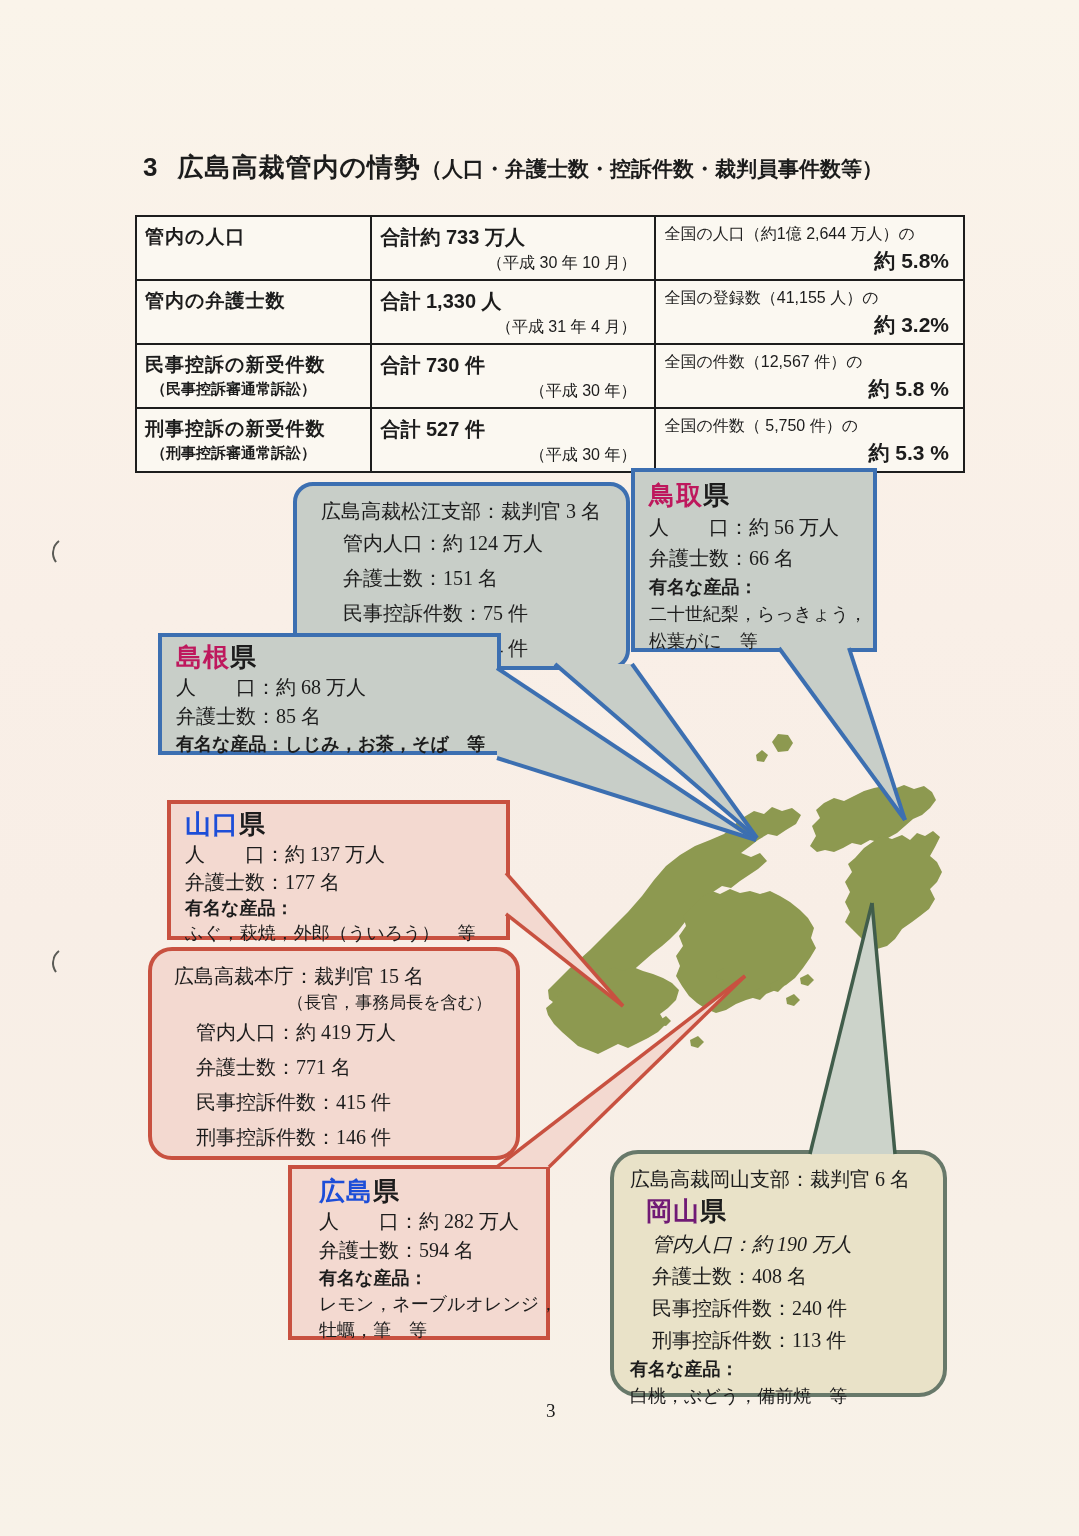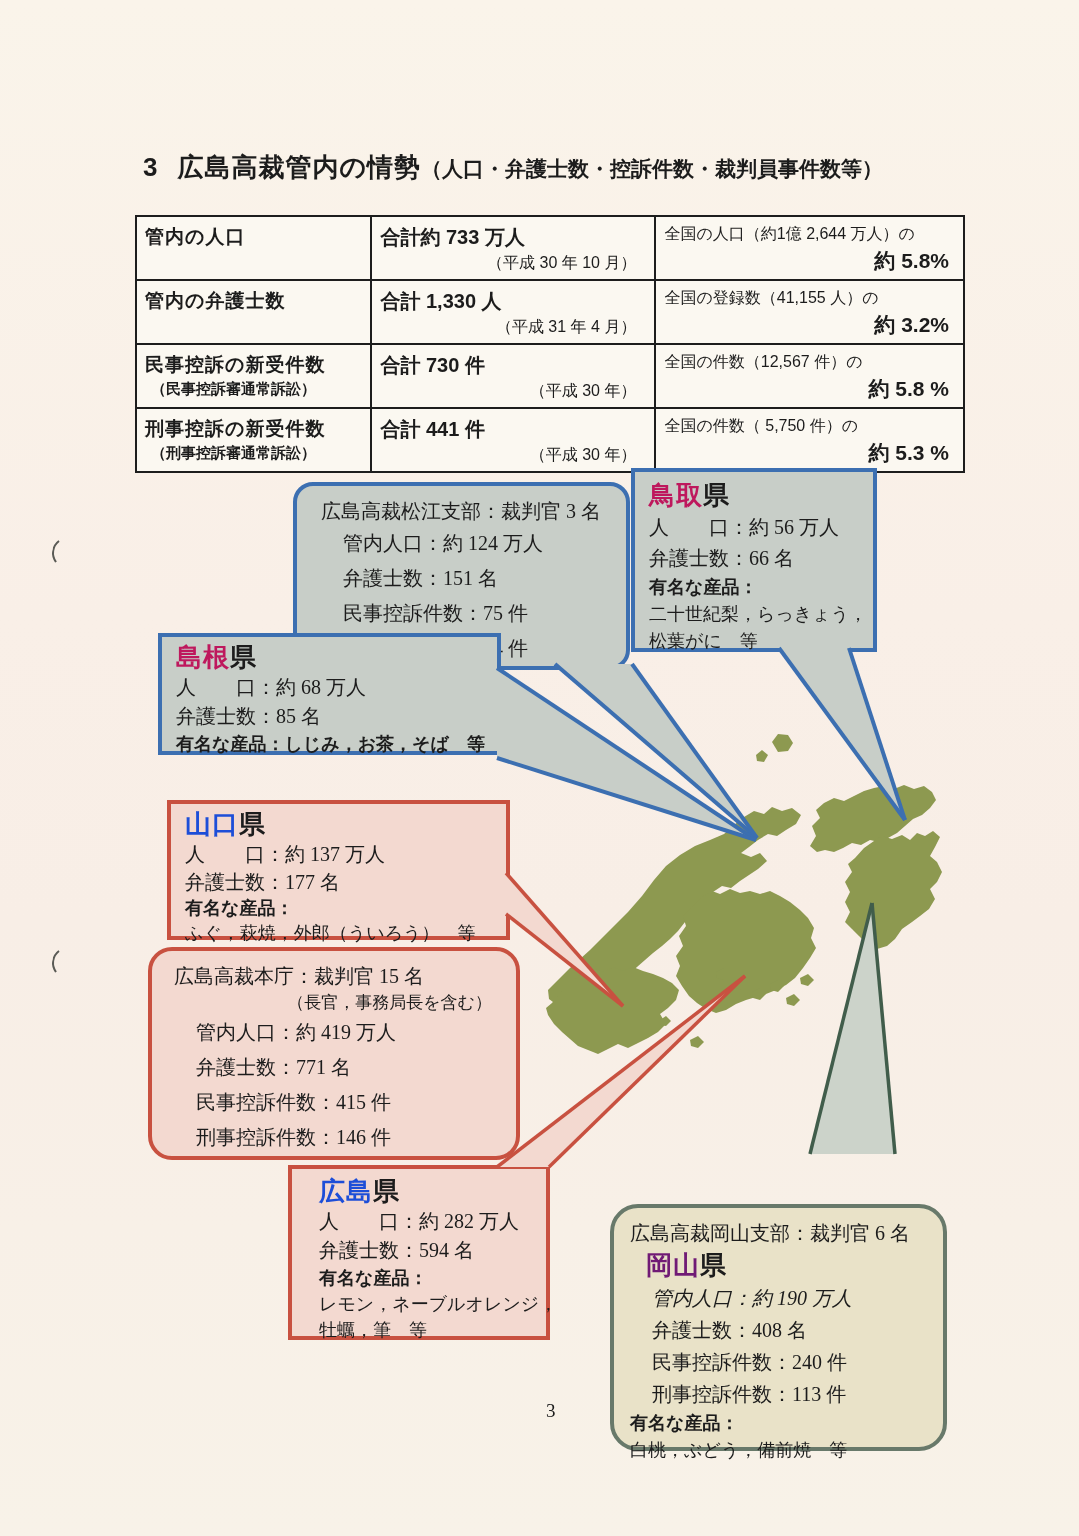--- a/index.html
+++ b/index.html
@@ -109,21 +109,21 @@
         <div class="nat">全国の件数（12,567 件）の</div>
         <div class="pct">約 5.8 %</div>
       </td>
     </tr>
     <tr>
       <td class="c1">
         <div class="lbl">刑事控訴の新受件数</div>
         <div class="lbl-sub">（刑事控訴審通常訴訟）</div>
       </td>
       <td class="c2">
-        <div class="total">合計 441 件</div>
+        <div class="total">合計 527 件</div>
         <div class="date">（平成 30 年）</div>
       </td>
       <td class="c3">
         <div class="nat">全国の件数（ 5,750 件）の</div>
         <div class="pct">約 5.3 %</div>
       </td>
     </tr>
   </tbody>
     </table>
 
@@ -198,21 +198,21 @@
     <div class="pref-title" style="line-height:32px;">
       <span class="pn-red">広島</span><span>県</span>
     </div>
     <div class="co-line" style="line-height:29px;">人　　口：約 282 万人</div>
     <div class="co-line" style="line-height:29px;">弁護士数：594 名</div>
     <div class="prod-label" style="line-height:26px;">有名な産品：</div>
     <div class="prod-line" style="line-height:26px;">レモン，ネーブルオレンジ，</div>
     <div class="prod-line" style="line-height:26px;">牡蠣，筆　等</div>
   </div>
 
-  <div class="co beige round" style="left:610px; top:1204px; width:337px; height:247px; padding:10px 8px 4px 16px; border-radius:28px;">
+  <div class="co beige round" style="left:610px; top:1150px; width:337px; height:247px; padding:10px 8px 4px 16px; border-radius:28px;">
     <div class="co-heading">広島高裁岡山支部：裁判官 6 名</div>
     <div class="pref-title">
       <span class="pn-dark">岡山</span><span>県</span>
     </div>
     <div class="co-line indent" style="line-height:32px;font-style:italic;">管内人口：約 190 万人</div>
     <div class="co-line indent" style="line-height:32px;">弁護士数：408 名</div>
     <div class="co-line indent" style="line-height:32px;">民事控訴件数：240 件</div>
     <div class="co-line indent" style="line-height:32px;">刑事控訴件数：113 件</div>
     <div class="prod-label">有名な産品：</div>
     <div class="prod-line">白桃，ぶどう，備前焼　等</div>

